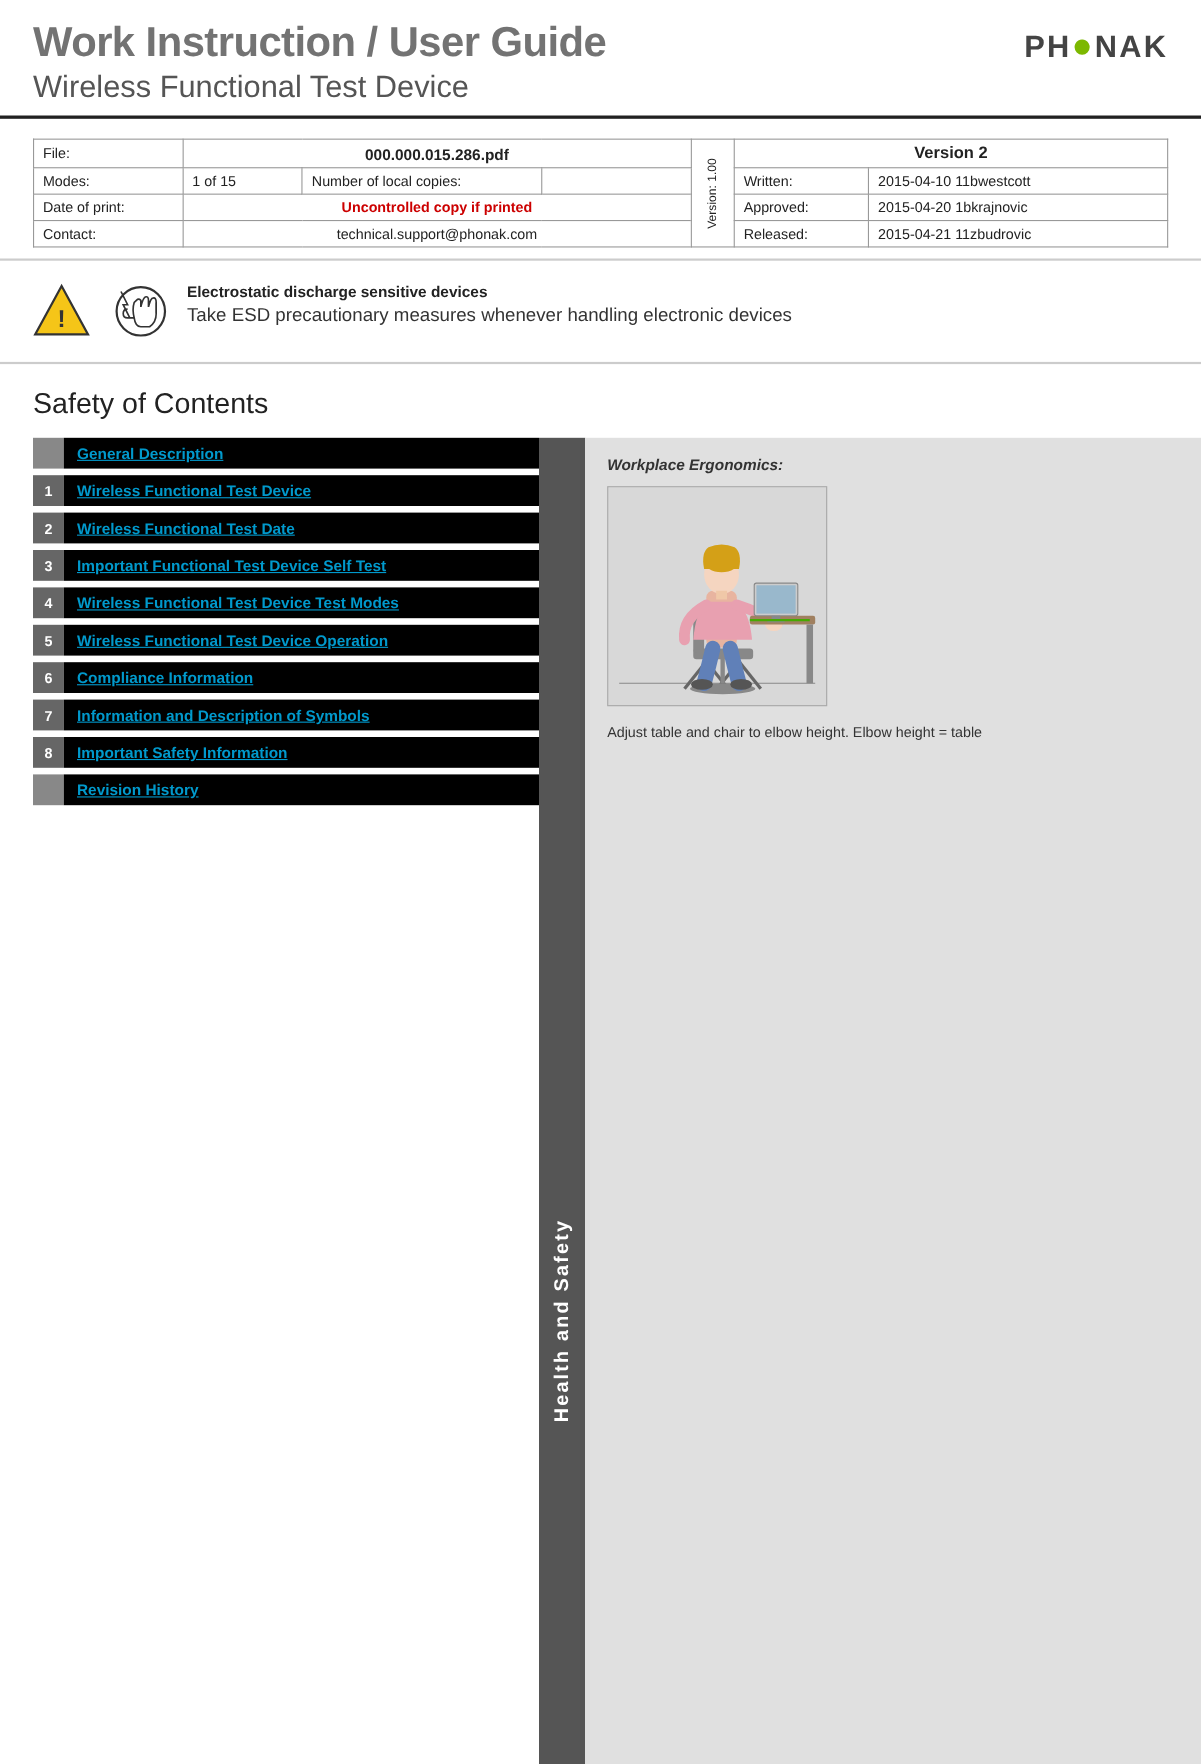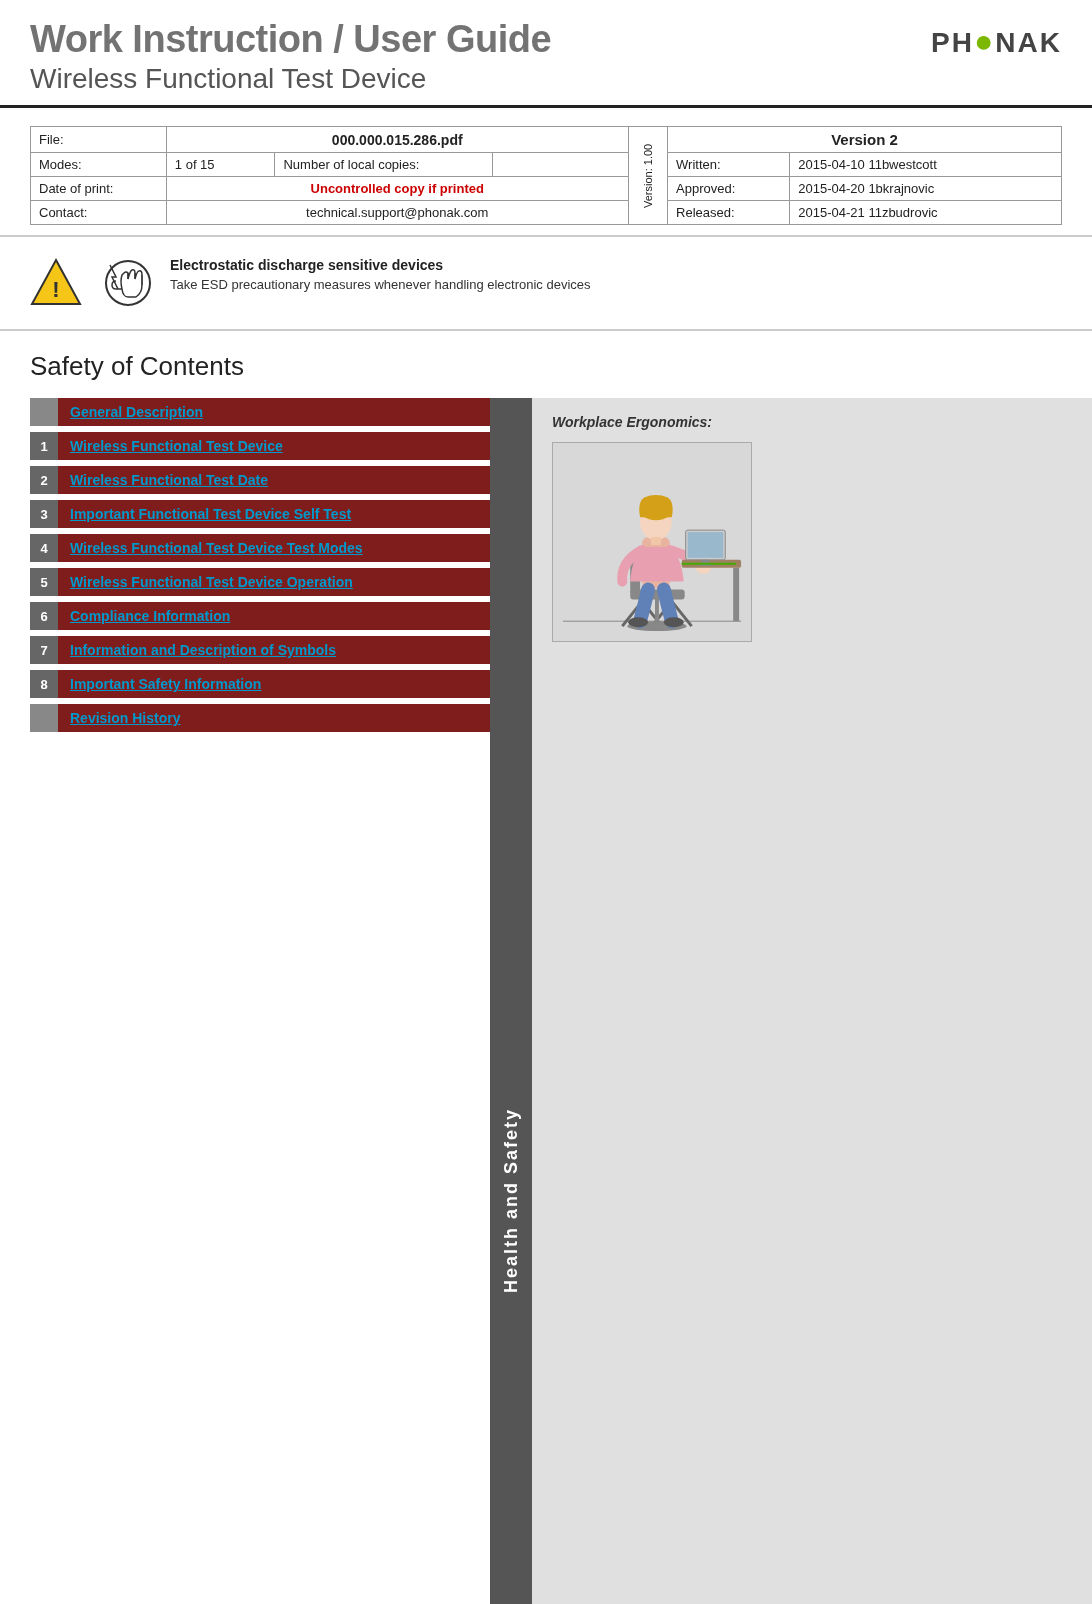--- a/index.html
+++ b/index.html
@@ -91,21 +91,21 @@
       display: flex;
       align-items: flex-start;
       gap: 16px;
     }
     .esd-text strong {
       font-size: 14px;
       display: block;
       margin-bottom: 4px;
     }
     .esd-text p {
-      font-size: 13px;
+      font-size: 17px;
       color: #333;
       text-align: center;
     }
 
     
     .divider {
       border: none;
       border-top: 2px solid #ccc;
       margin: 0 0 0 0;
     }
@@ -148,21 +148,21 @@
       font-size: 13px;
       font-weight: bold;
       flex-shrink: 0;
       margin-right: 0;
     }
     .toc-num.empty {
       background: #888;
     }
     .toc-link-wrap {
       flex: 1;
-      background: #7f1d1d;
+      background: #000000;
       padding: 6px 12px;
     }
     .toc-link {
       color: #0099cc;
       text-decoration: underline;
       font-size: 14px;
       font-weight: bold;
       cursor: pointer;
     }
 
@@ -406,15 +406,19 @@
           <rect x="134" y="88" width="40" height="30" rx="2" fill="#ccc" stroke="#888" stroke-width="1"></rect>
           <rect x="136" y="90" width="36" height="26" fill="#99b8cc"></rect>
 
           <rect x="150" y="118" width="8" height="5" fill="#888"></rect>
           <rect x="146" y="122" width="16" height="2" fill="#888"></rect>
 
           <line x1="130" y1="122" x2="185" y2="122" stroke="#44aa00" stroke-width="2"></line>
         </svg>
       </div>
 
+      <div class="ergonomics-caption">
+        <span>Adjust table and chair to elbow height.
+Elbow height = table</span>
+      </div>
     </div>
   </div>
 </div>
 
 </body></html>

